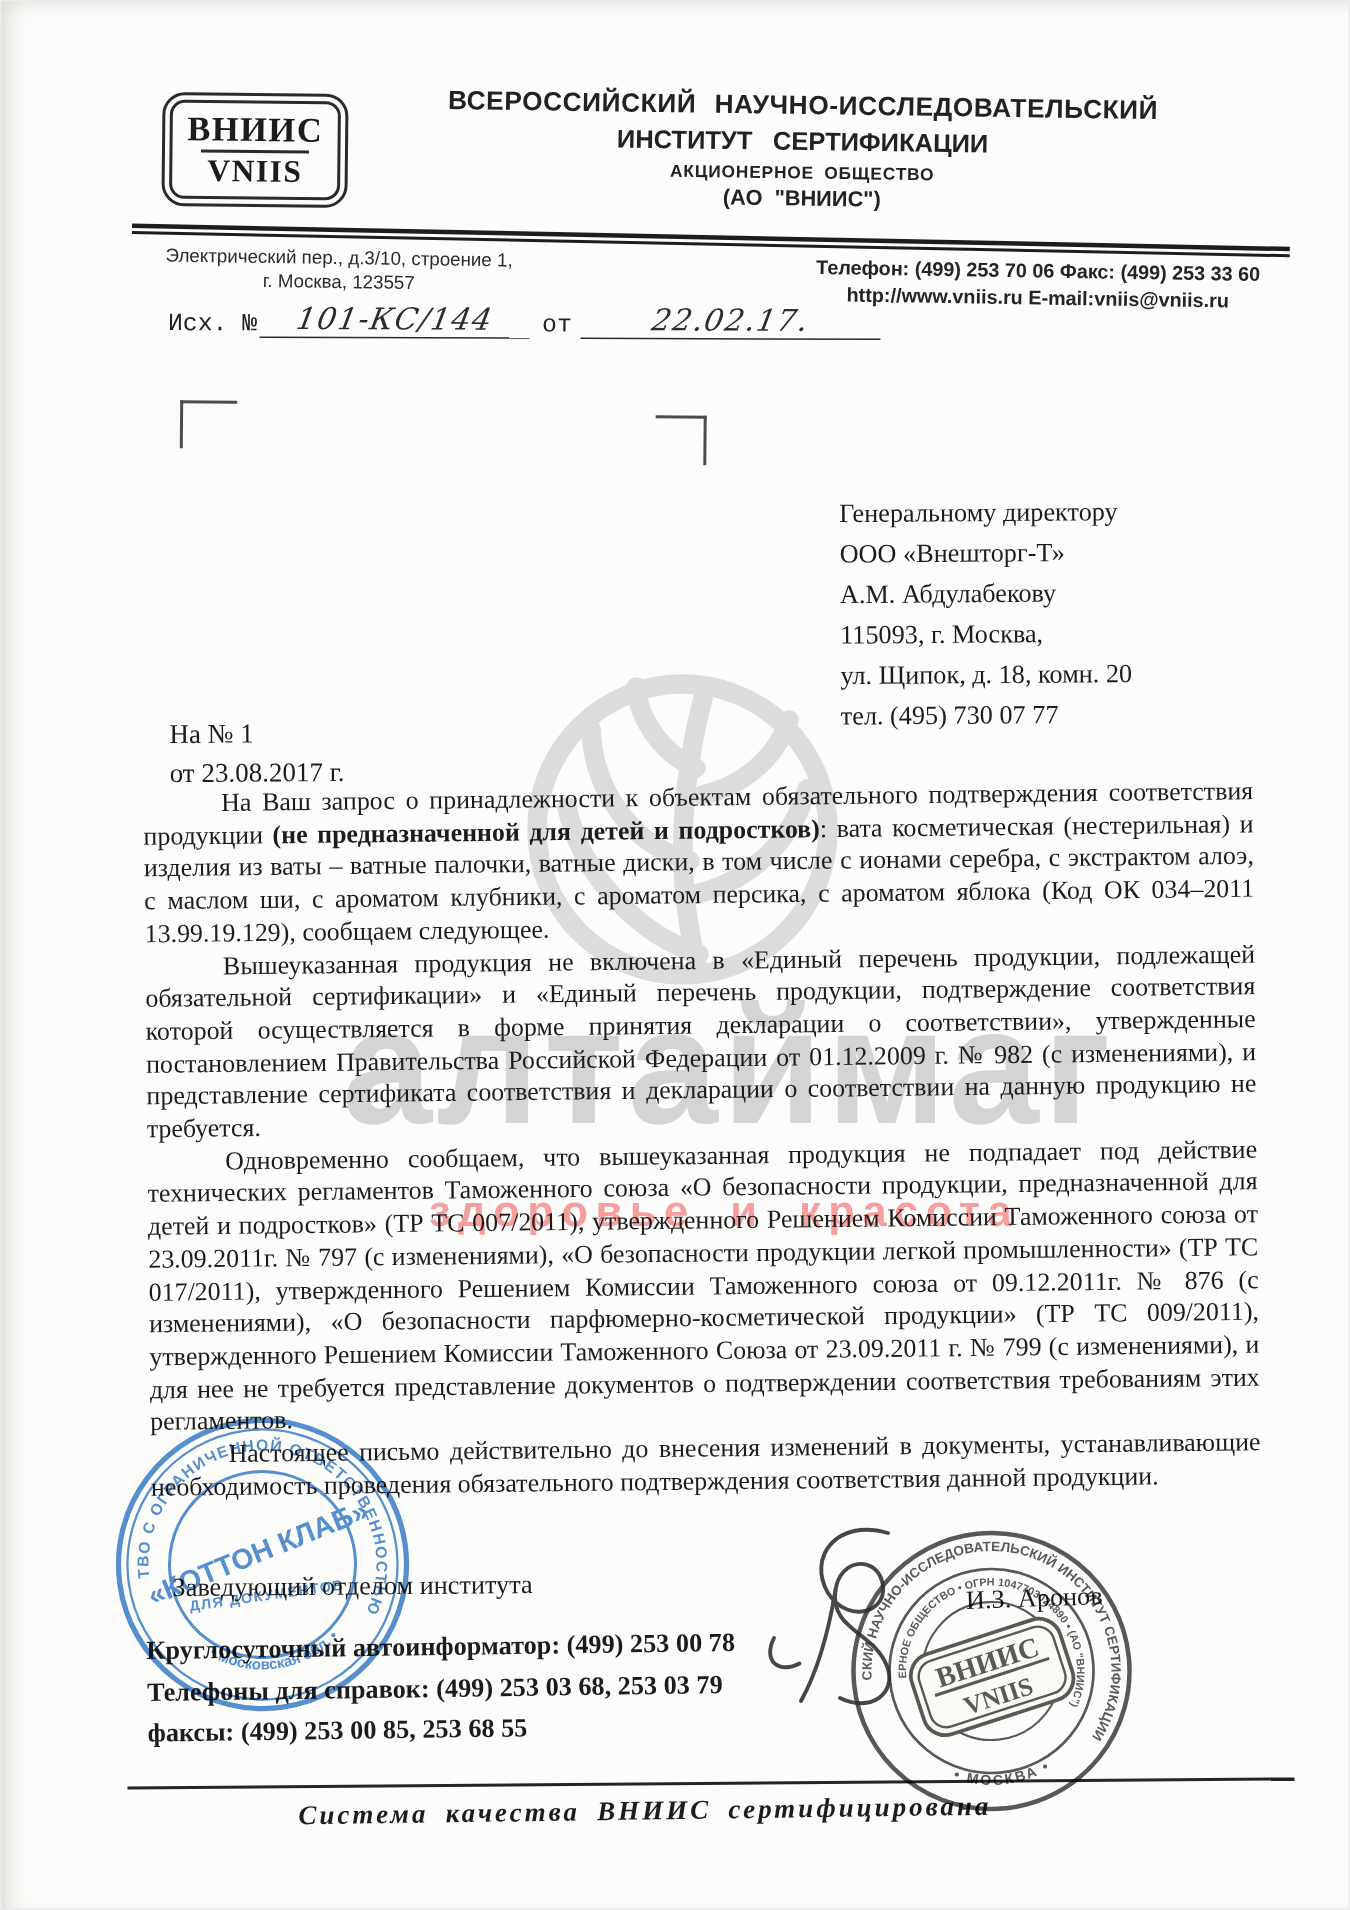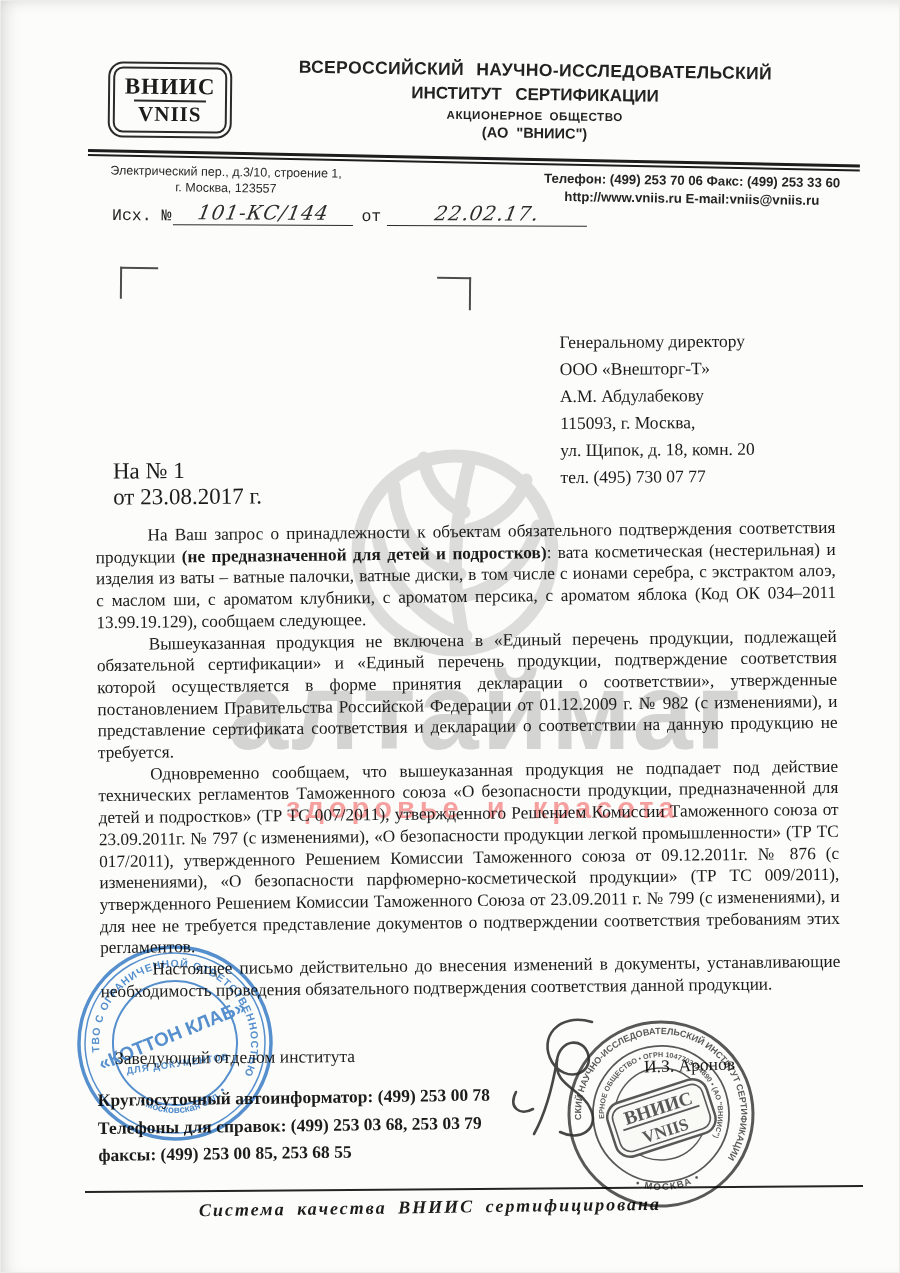--- a/index.html
+++ b/index.html
@@ -80,21 +80,21 @@
   .u-seg{border-bottom:1.5px solid #2b2b2b;display:inline-block;text-align:center;}
   .u1{min-width:180px;margin-left:2px;}
   .u2{min-width:200px;margin-left:6px;}
 
   
   .corner-l{left:120px;top:267px;width:36px;height:30px;border-left:2px solid #4d4d4d;border-top:2px solid #4d4d4d;transform:rotate(0.5deg);}
   .corner-r{left:437px;top:277px;width:32px;height:31px;border-right:2px solid #4d4d4d;border-top:2px solid #4d4d4d;transform:rotate(0.5deg);}
 
   
   .recipient{left:560px;top:328px;width:305px;font-size:17.5px;line-height:27px;transform:rotate(-0.4deg);}
-  .reference{left:113px;top:458px;font-size:23px;line-height:26px;transform:rotate(-0.4deg);}
+  .reference{left:113px;top:476px;font-size:18px;line-height:26px;transform:rotate(-0.4deg);}
 
   
   .body-text{
     left:98px;top:521px;width:740px;
     font-size:17.3px;line-height:21.7px;text-align:justify;
     transform:rotate(-0.65deg);z-index:2;
   }
   .body-text p{margin:0;text-indent:52px;}
 
   

